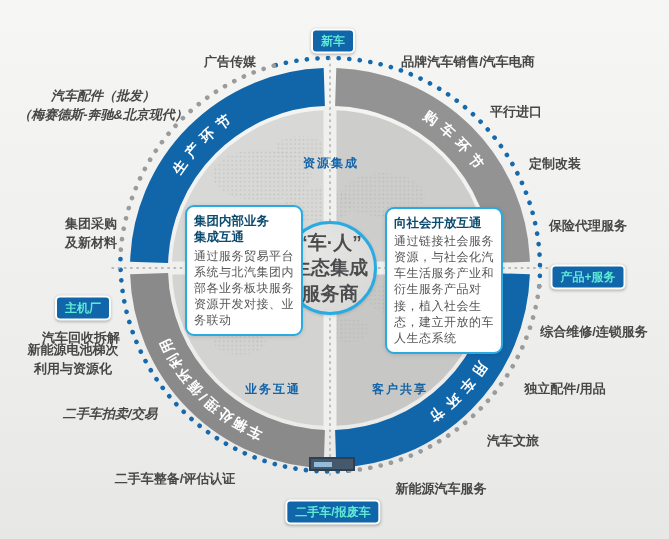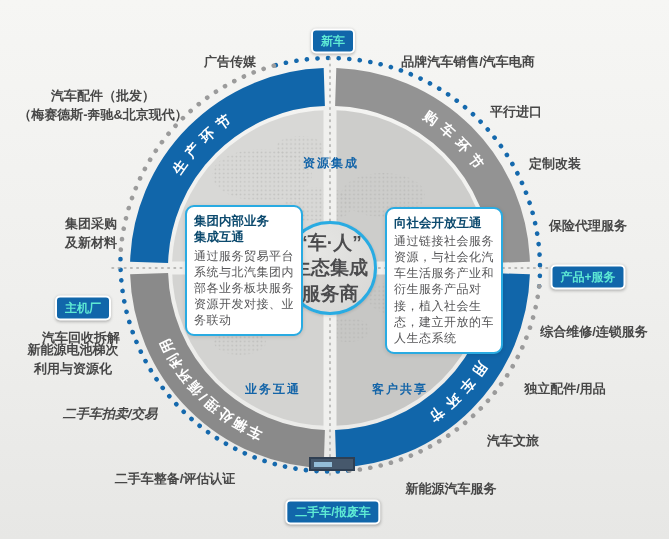--- a/index.html
+++ b/index.html
@@ -148,29 +148,29 @@
 
   <div id="labels-layer">
       <div class="outer-label" style="left: 230px; top: 62px;">广告传媒</div>
       <div class="outer-label" style="left: 468px; top: 62px;">品牌汽车销售/汽车电商</div>
       <div class="outer-label" style="left: 516px; top: 112px;">平行进口</div>
       <div class="outer-label" style="left: 555px; top: 164px;">定制改装</div>
       <div class="outer-label" style="left: 588px; top: 226px;">保险代理服务</div>
       <div class="outer-label" style="left: 594px; top: 332px;">综合维修/连锁服务</div>
       <div class="outer-label" style="left: 565px; top: 389px;">独立配件/用品</div>
       <div class="outer-label" style="left: 513px; top: 441px;">汽车文旅</div>
-      <div class="outer-label" style="left: 451px; top: 489px;">新能源汽车服务</div>
+      <div class="outer-label" style="left: 441px; top: 489px;">新能源汽车服务</div>
       <div class="outer-label" style="left: 175px; top: 479px;">二手车整备/评估认证</div>
       <div class="outer-label" style="left: 110px; top: 414px; font-style: italic;">二手车拍卖/交易</div>
       <div class="outer-label" style="left: 73px; top: 360px;">新能源电池梯次
 利用与资源化</div>
       <div class="outer-label" style="left: 81px; top: 338px;">汽车回收拆解</div>
       <div class="outer-label" style="left: 91px; top: 234px;">集团采购
 及新材料</div>
-      <div class="outer-label" style="left: 103px; top: 106px;">汽车配件（批发）
+      <div class="outer-label" style="left: 103px; top: 106px; font-style: italic;">汽车配件（批发）
 （梅赛德斯-奔驰&amp;北京现代）</div>
     </div>
 
   <div class="slider-deco">
     <div class="bar"></div>
   </div>
 
 </div>
 
 </body></html>

